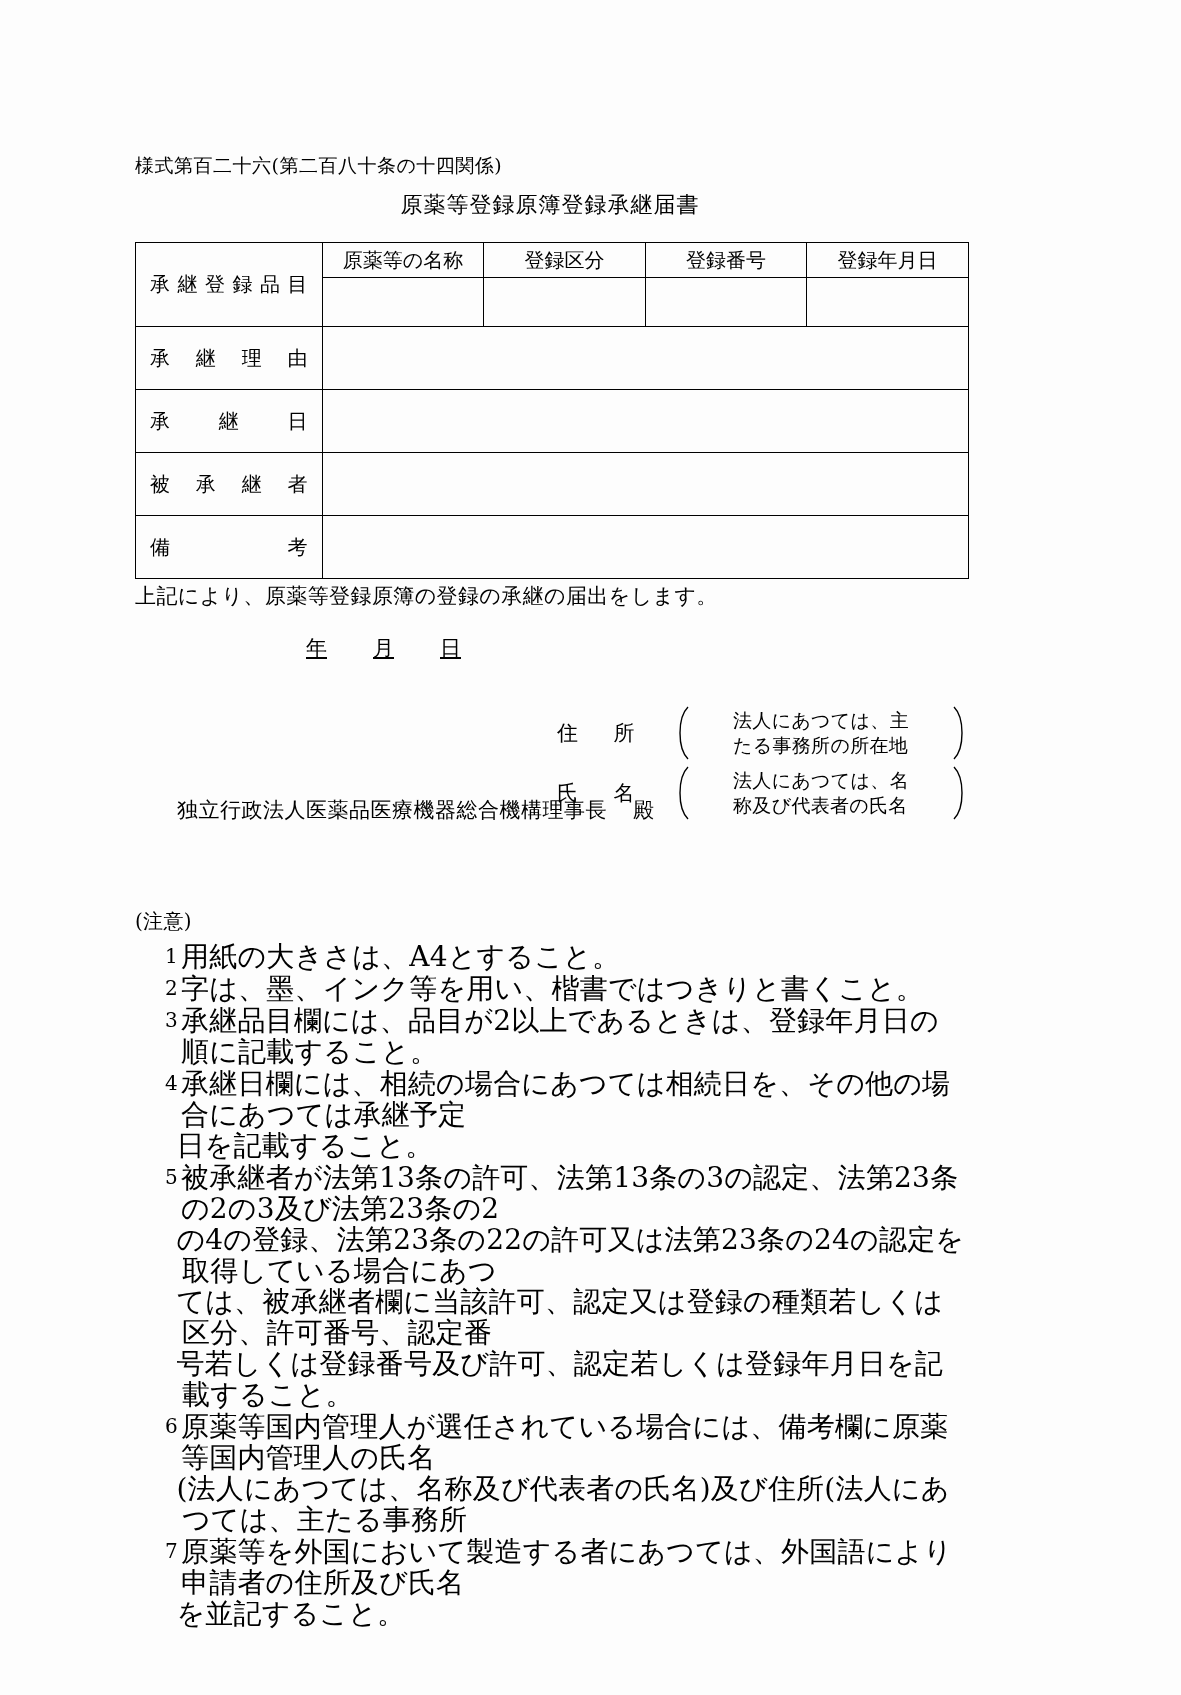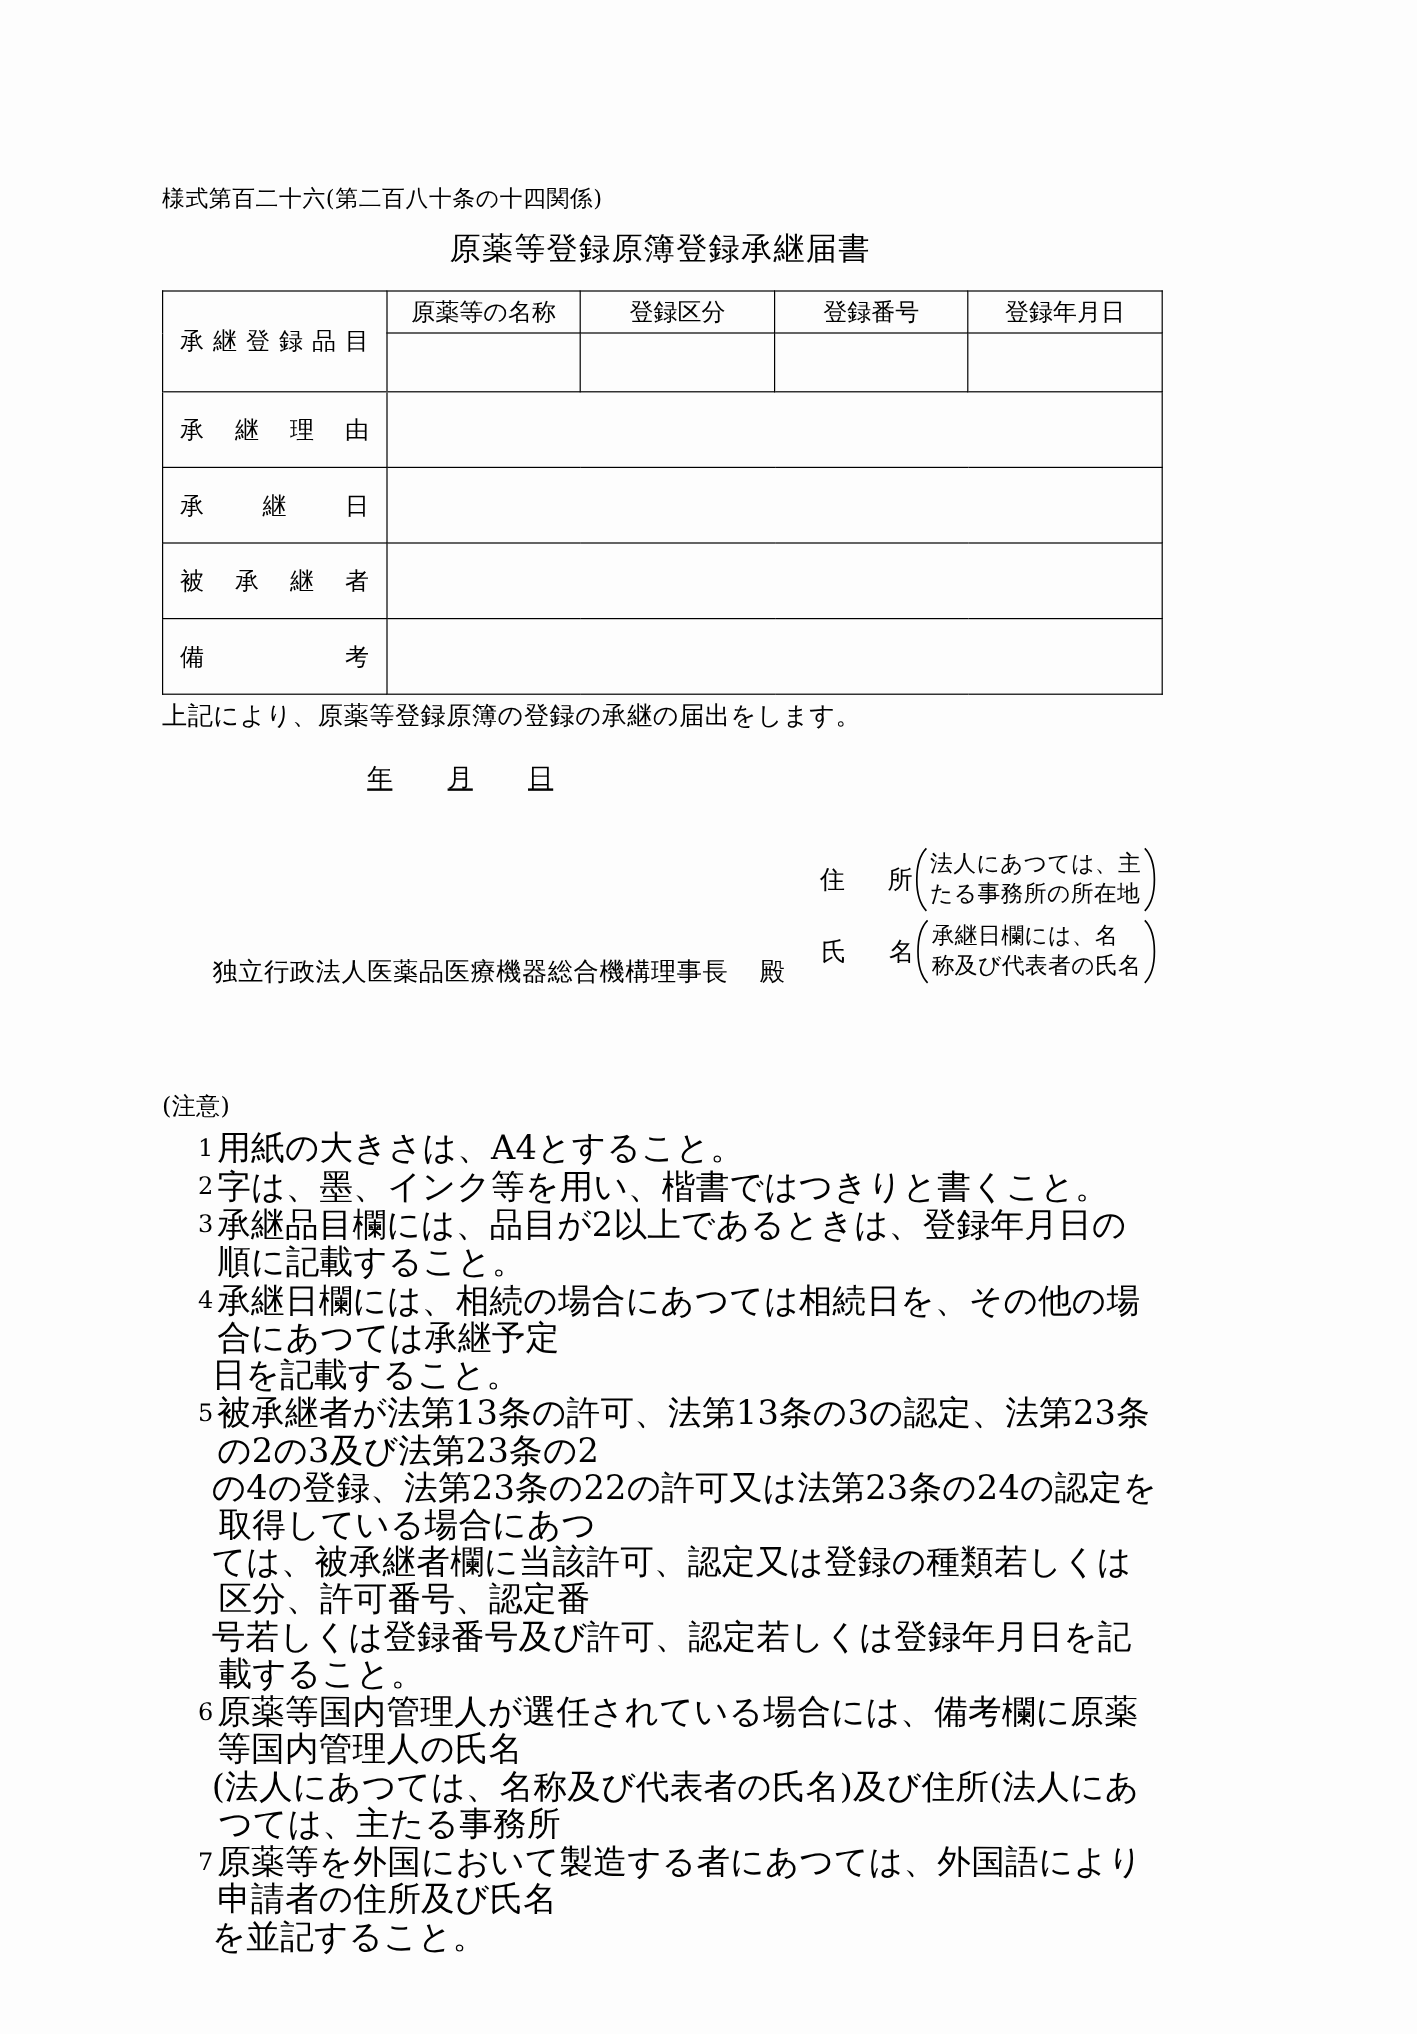--- a/index.html
+++ b/index.html
@@ -36,21 +36,21 @@
     font-size: 19px;
     letter-spacing: 0.5px;
     white-space: nowrap;
   }
   .doc-title {
     position: absolute;
     left: 0;
     top: 190px;
     width: 830px;
     text-align: center;
-    font-size: 26px;
+    font-size: 22px;
     letter-spacing: 1px;
   }
 
   
   .form-table {
     position: absolute;
     left: 0;
     top: 242px;
     width: 828px;
     border-collapse: collapse;
@@ -115,21 +115,21 @@
   .sign-block {
     position: absolute;
     left: 0;
     width: 830px;
   }
   .addr-row { top: 706px; }
   .name-row { top: 766px; }
   .sign-inner {
     display: flex;
     align-items: center;
-    justify-content: flex-end;
+    justify-content: space-between;
     padding-left: 422px;
   }
   .sign-label {
     font-size: 21px;
     width: 78px;
     display: inline-block;
     text-align: justify;
     text-align-last: justify;
     letter-spacing: 0.5px;
   }
@@ -282,21 +282,21 @@
 
     <div class="sign-block name-row">
       <div class="sign-inner">
         <span class="sign-label">氏名</span>
         <span class="brace">
           <svg width="14" height="54" viewBox="0 0 14 54" aria-hidden="true">
             <path d="M11 1 C5 7, 3 16, 3 27 C3 38, 5 47, 11 53" fill="none" stroke="#000" stroke-width="1.4"></path>
           </svg>
         </span>
         <span class="brace-lines">
-          <span>承継日欄には、名</span><br>
+          <span>法人にあつては、名</span><br>
           <span>称及び代表者の氏名</span>
         </span>
         <span class="brace">
           <svg width="14" height="54" viewBox="0 0 14 54" aria-hidden="true">
             <path d="M3 1 C9 7, 11 16, 11 27 C11 38, 9 47, 3 53" fill="none" stroke="#000" stroke-width="1.4"></path>
           </svg>
         </span>
       </div>
     </div>
 

